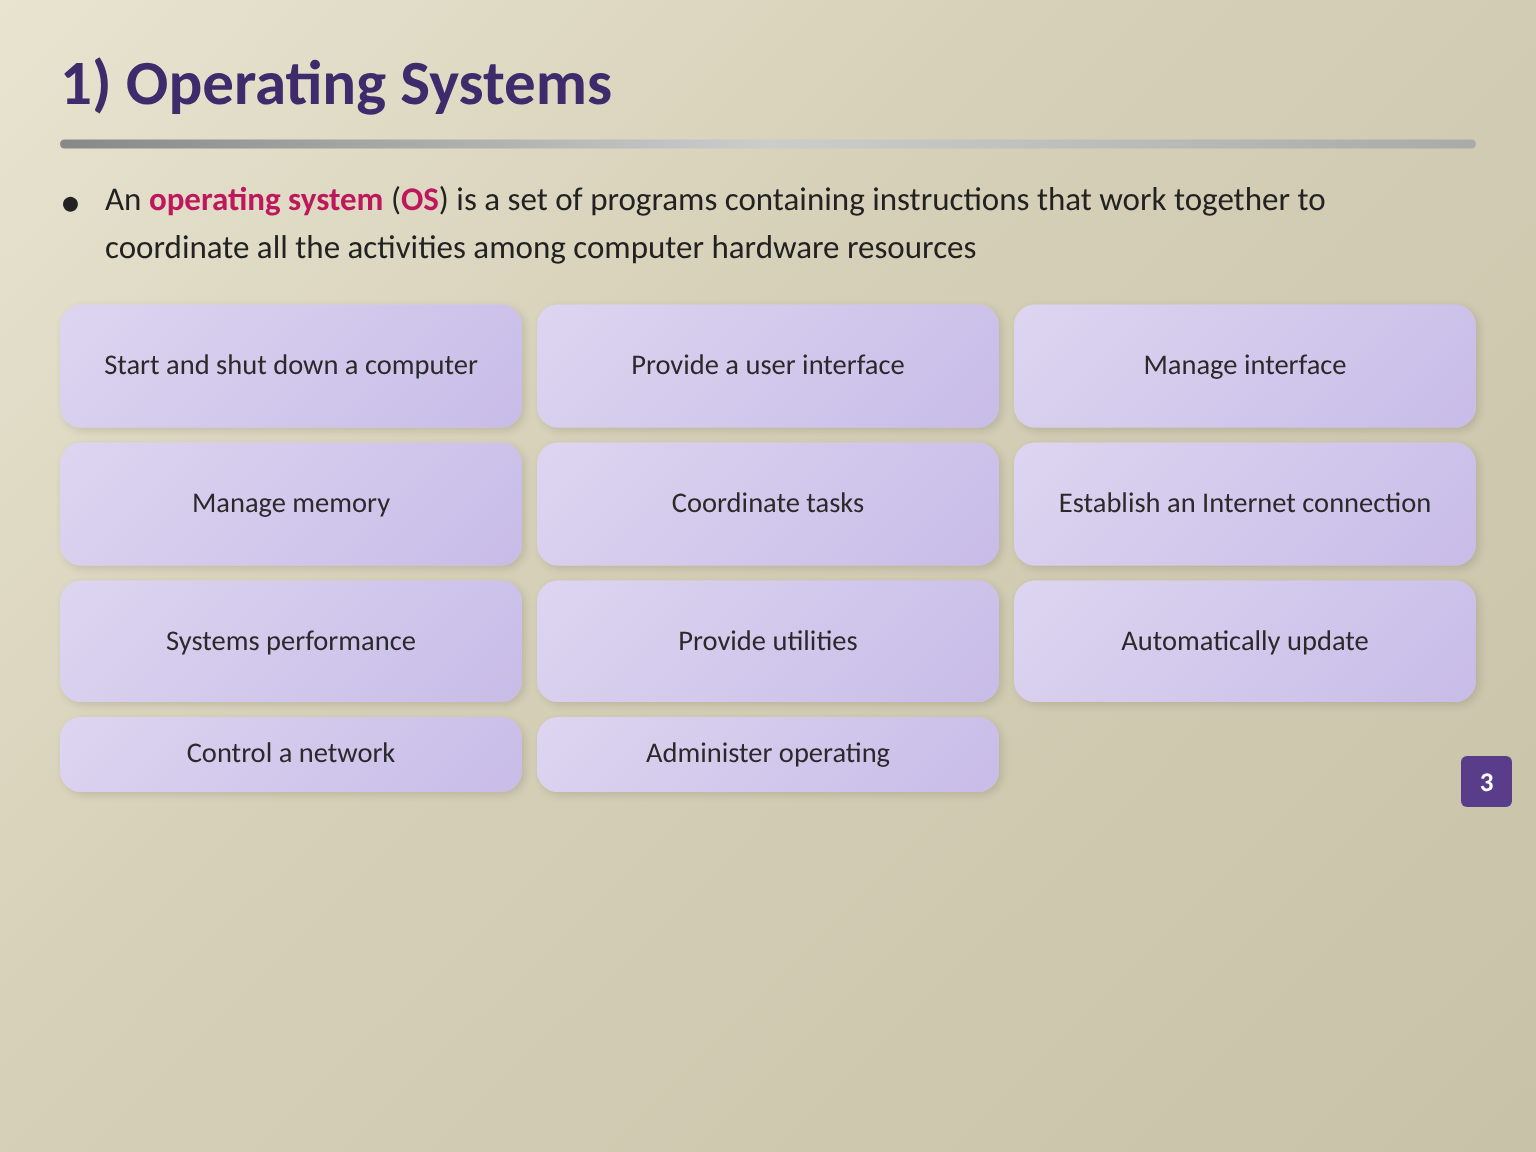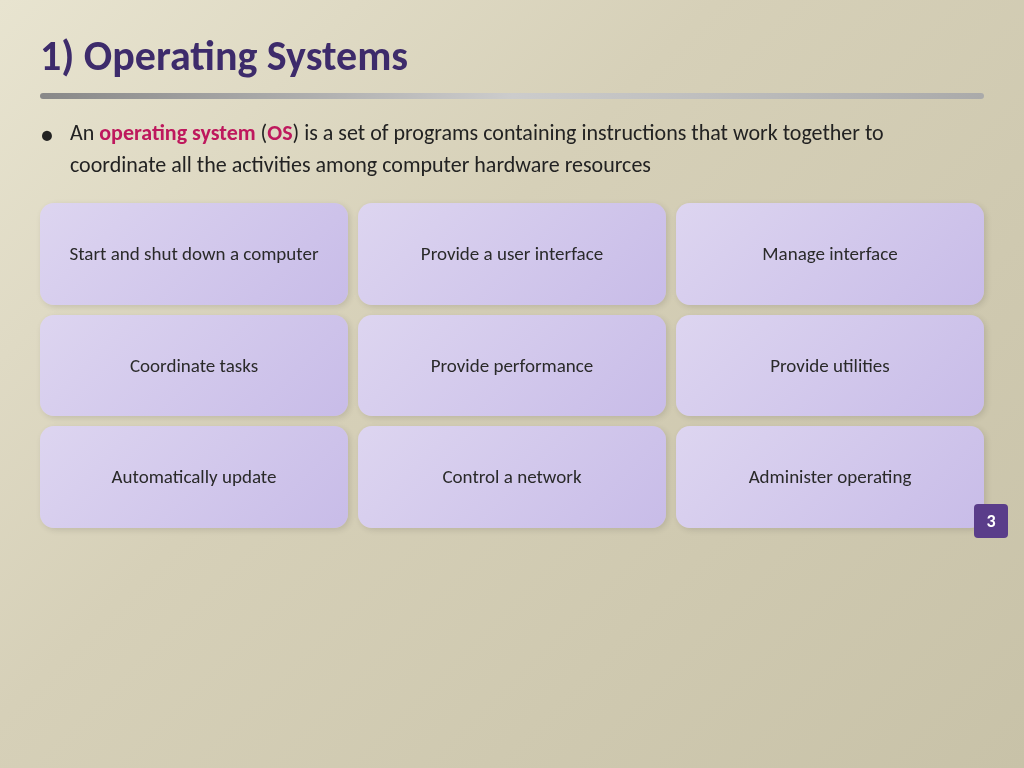--- a/index.html
+++ b/index.html
@@ -108,22 +108,24 @@
   <div class="divider"></div>
 
   <div class="bullet-text">
     An <span class="highlight">operating system</span> (<span class="highlight">OS</span>) is a set of programs containing instructions that work together to coordinate all the activities among computer hardware resources
   </div>
 
   <div class="grid">
     <div class="card">Start and shut down a computer</div>
     <div class="card">Provide a user interface</div>
     <div class="card">Manage interface</div>
+    <div class="card">Manage memory</div>
     <div class="card">Coordinate tasks</div>
-    <div class="card">Provide performance</div>
+    <div class="card">Establish an Internet connection</div>
+    <div class="card">Systems performance</div>
     <div class="card">Provide utilities</div>
     <div class="card">Automatically update</div>
     <div class="card">Control a network</div>
     <div class="card">Administer operating</div>
   </div>
 
   <div class="slide-number">3</div>
 
 </div>
 

